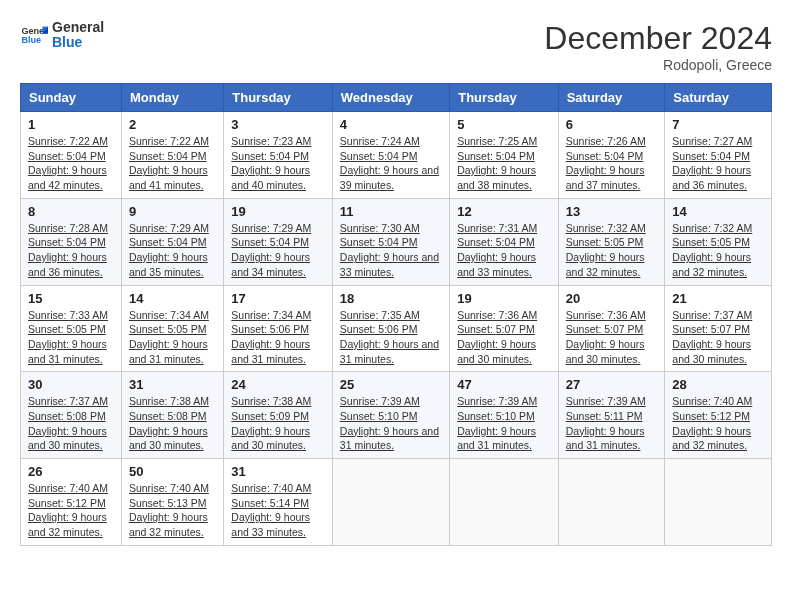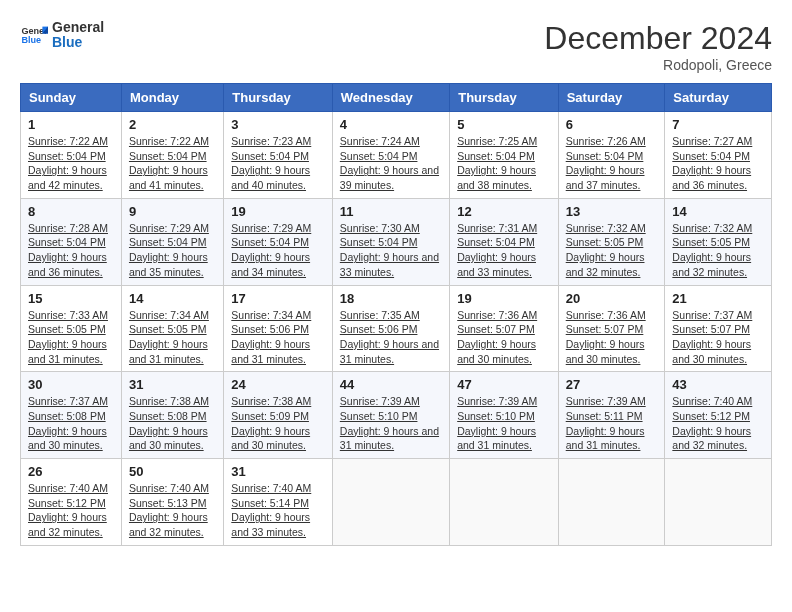--- a/index.html
+++ b/index.html
@@ -311,21 +311,21 @@
       </td>
           <td>
         <span class="day-number">24</span>
         <div class="day-info">
           Sunrise: 7:38 AM<br>
           Sunset: 5:09 PM<br>
           Daylight: 9 hours and 30 minutes.
         </div>
       </td>
           <td>
-        <span class="day-number">44</span>
+        <span class="day-number">25</span>
         <div class="day-info">
           Sunrise: 7:39 AM<br>
           Sunset: 5:10 PM<br>
           Daylight: 9 hours and 31 minutes.
         </div>
       </td>
           <td>
         <span class="day-number">47</span>
         <div class="day-info">
           Sunrise: 7:39 AM<br>
@@ -335,21 +335,21 @@
       </td>
           <td>
         <span class="day-number">27</span>
         <div class="day-info">
           Sunrise: 7:39 AM<br>
           Sunset: 5:11 PM<br>
           Daylight: 9 hours and 31 minutes.
         </div>
       </td>
           <td>
-        <span class="day-number">43</span>
+        <span class="day-number">28</span>
         <div class="day-info">
           Sunrise: 7:40 AM<br>
           Sunset: 5:12 PM<br>
           Daylight: 9 hours and 32 minutes.
         </div>
       </td>
         </tr>
         <tr>
           <td>
         <span class="day-number">26</span>

